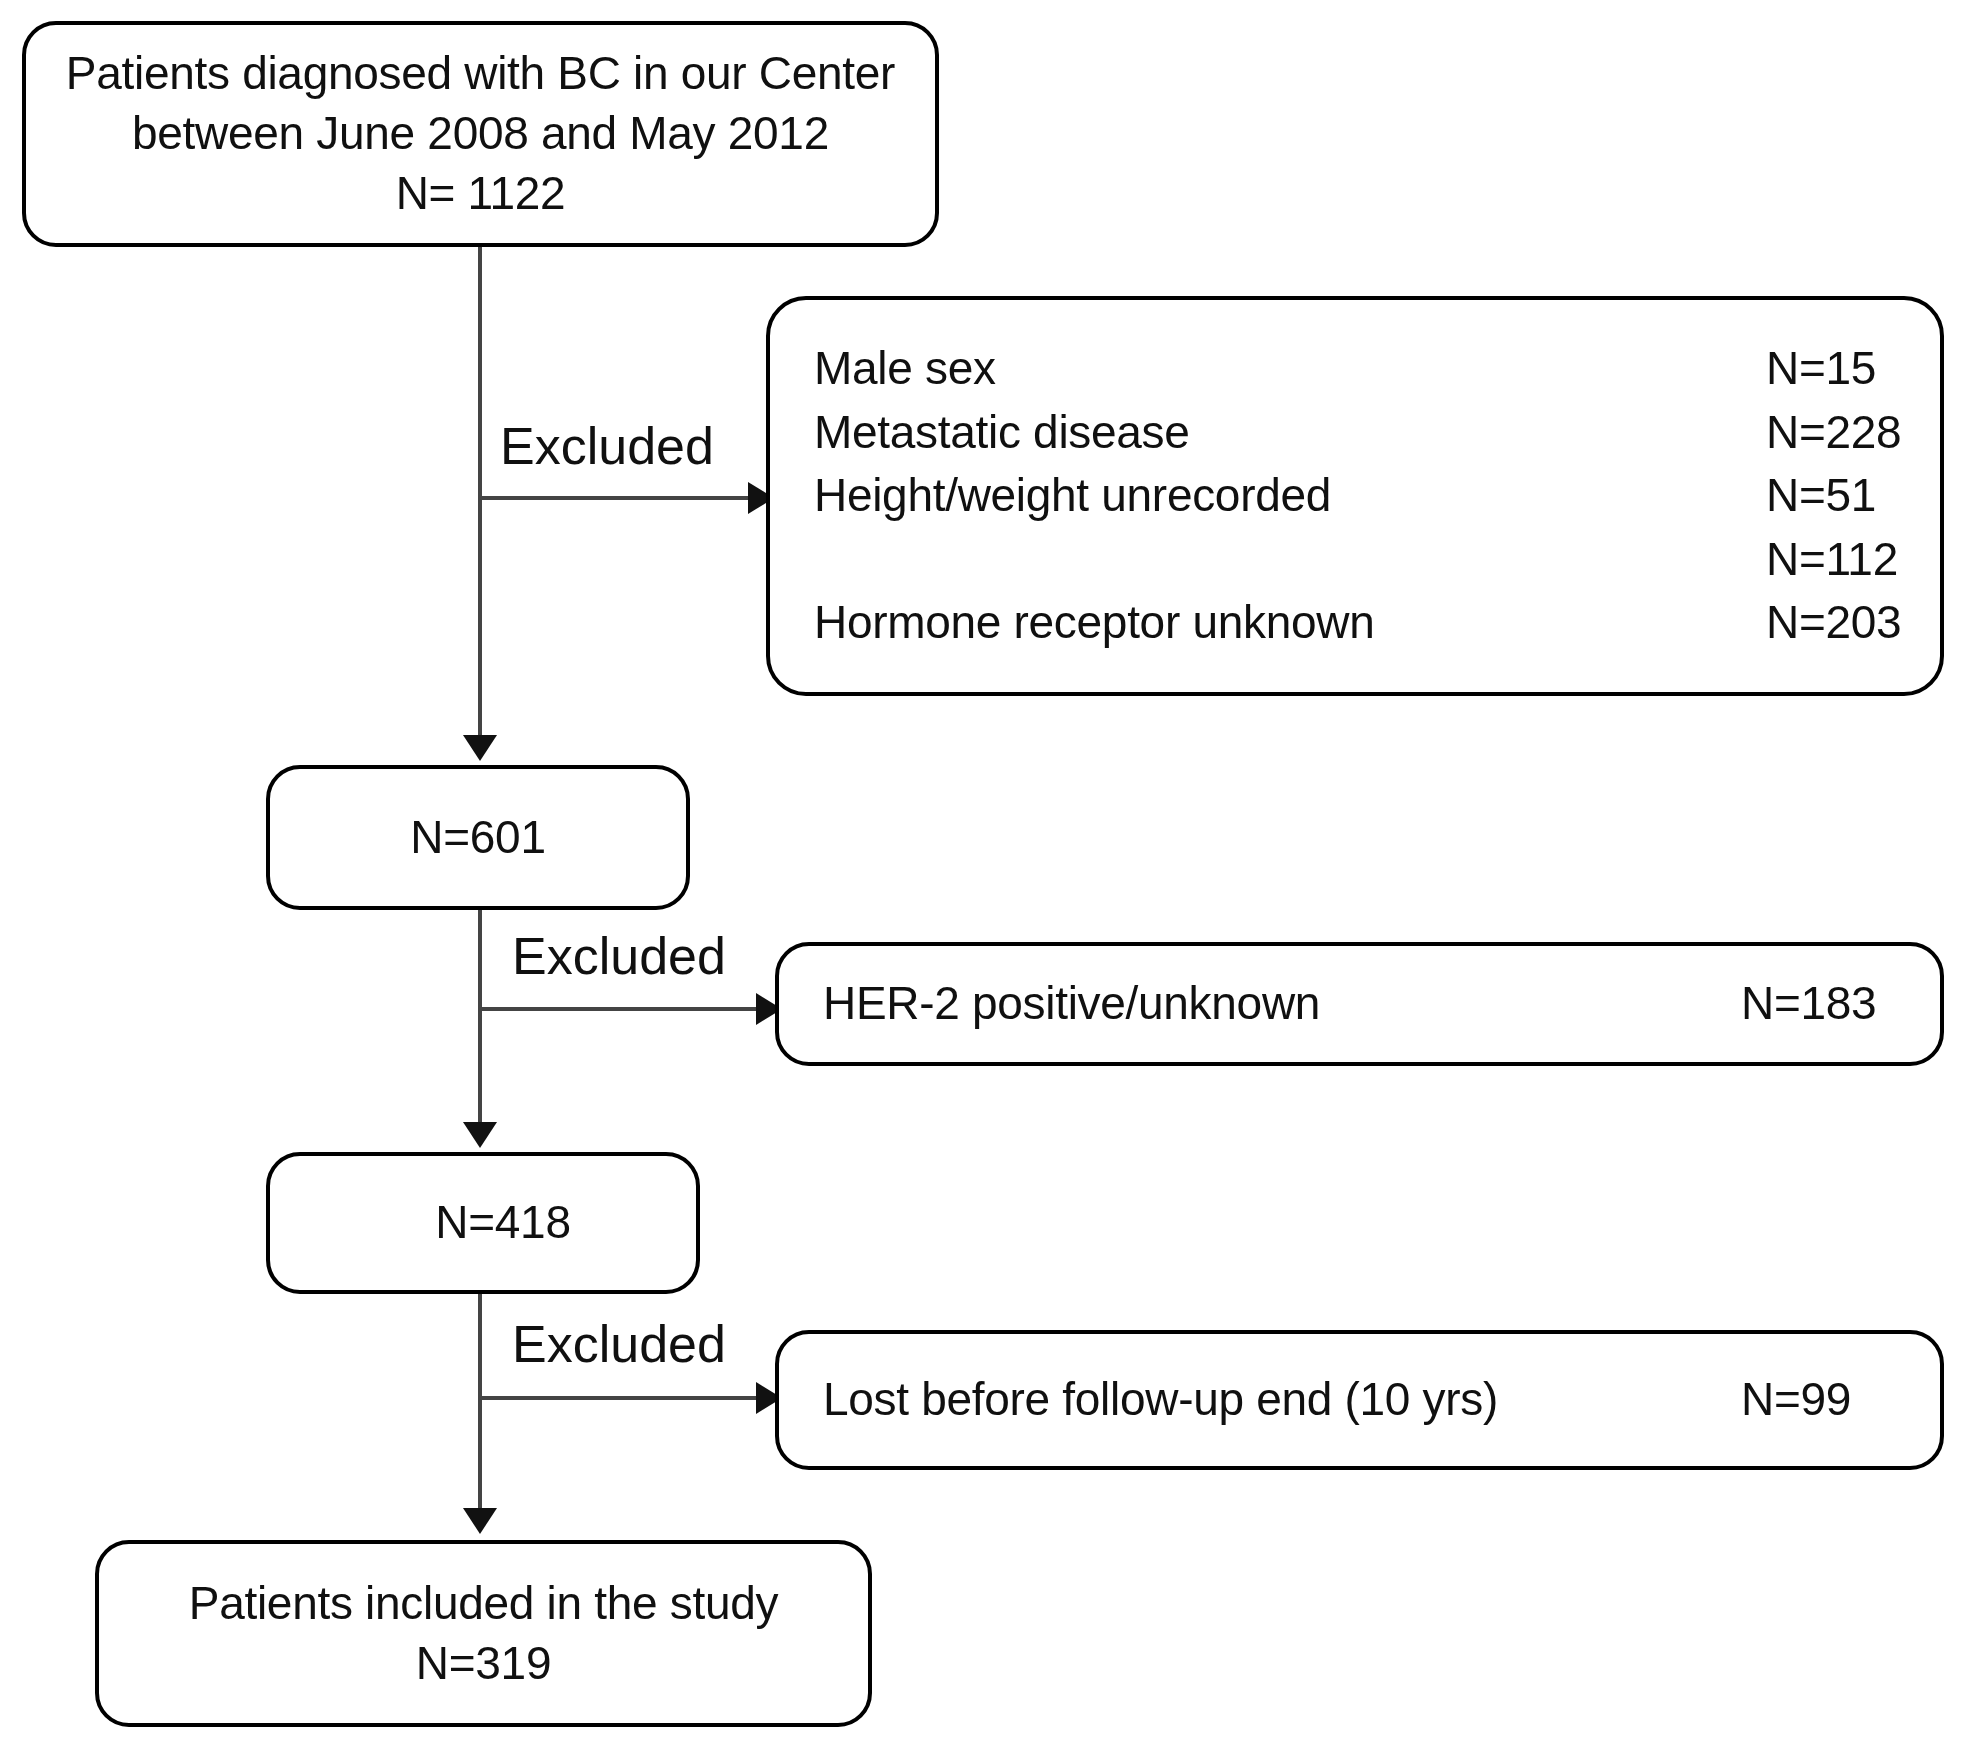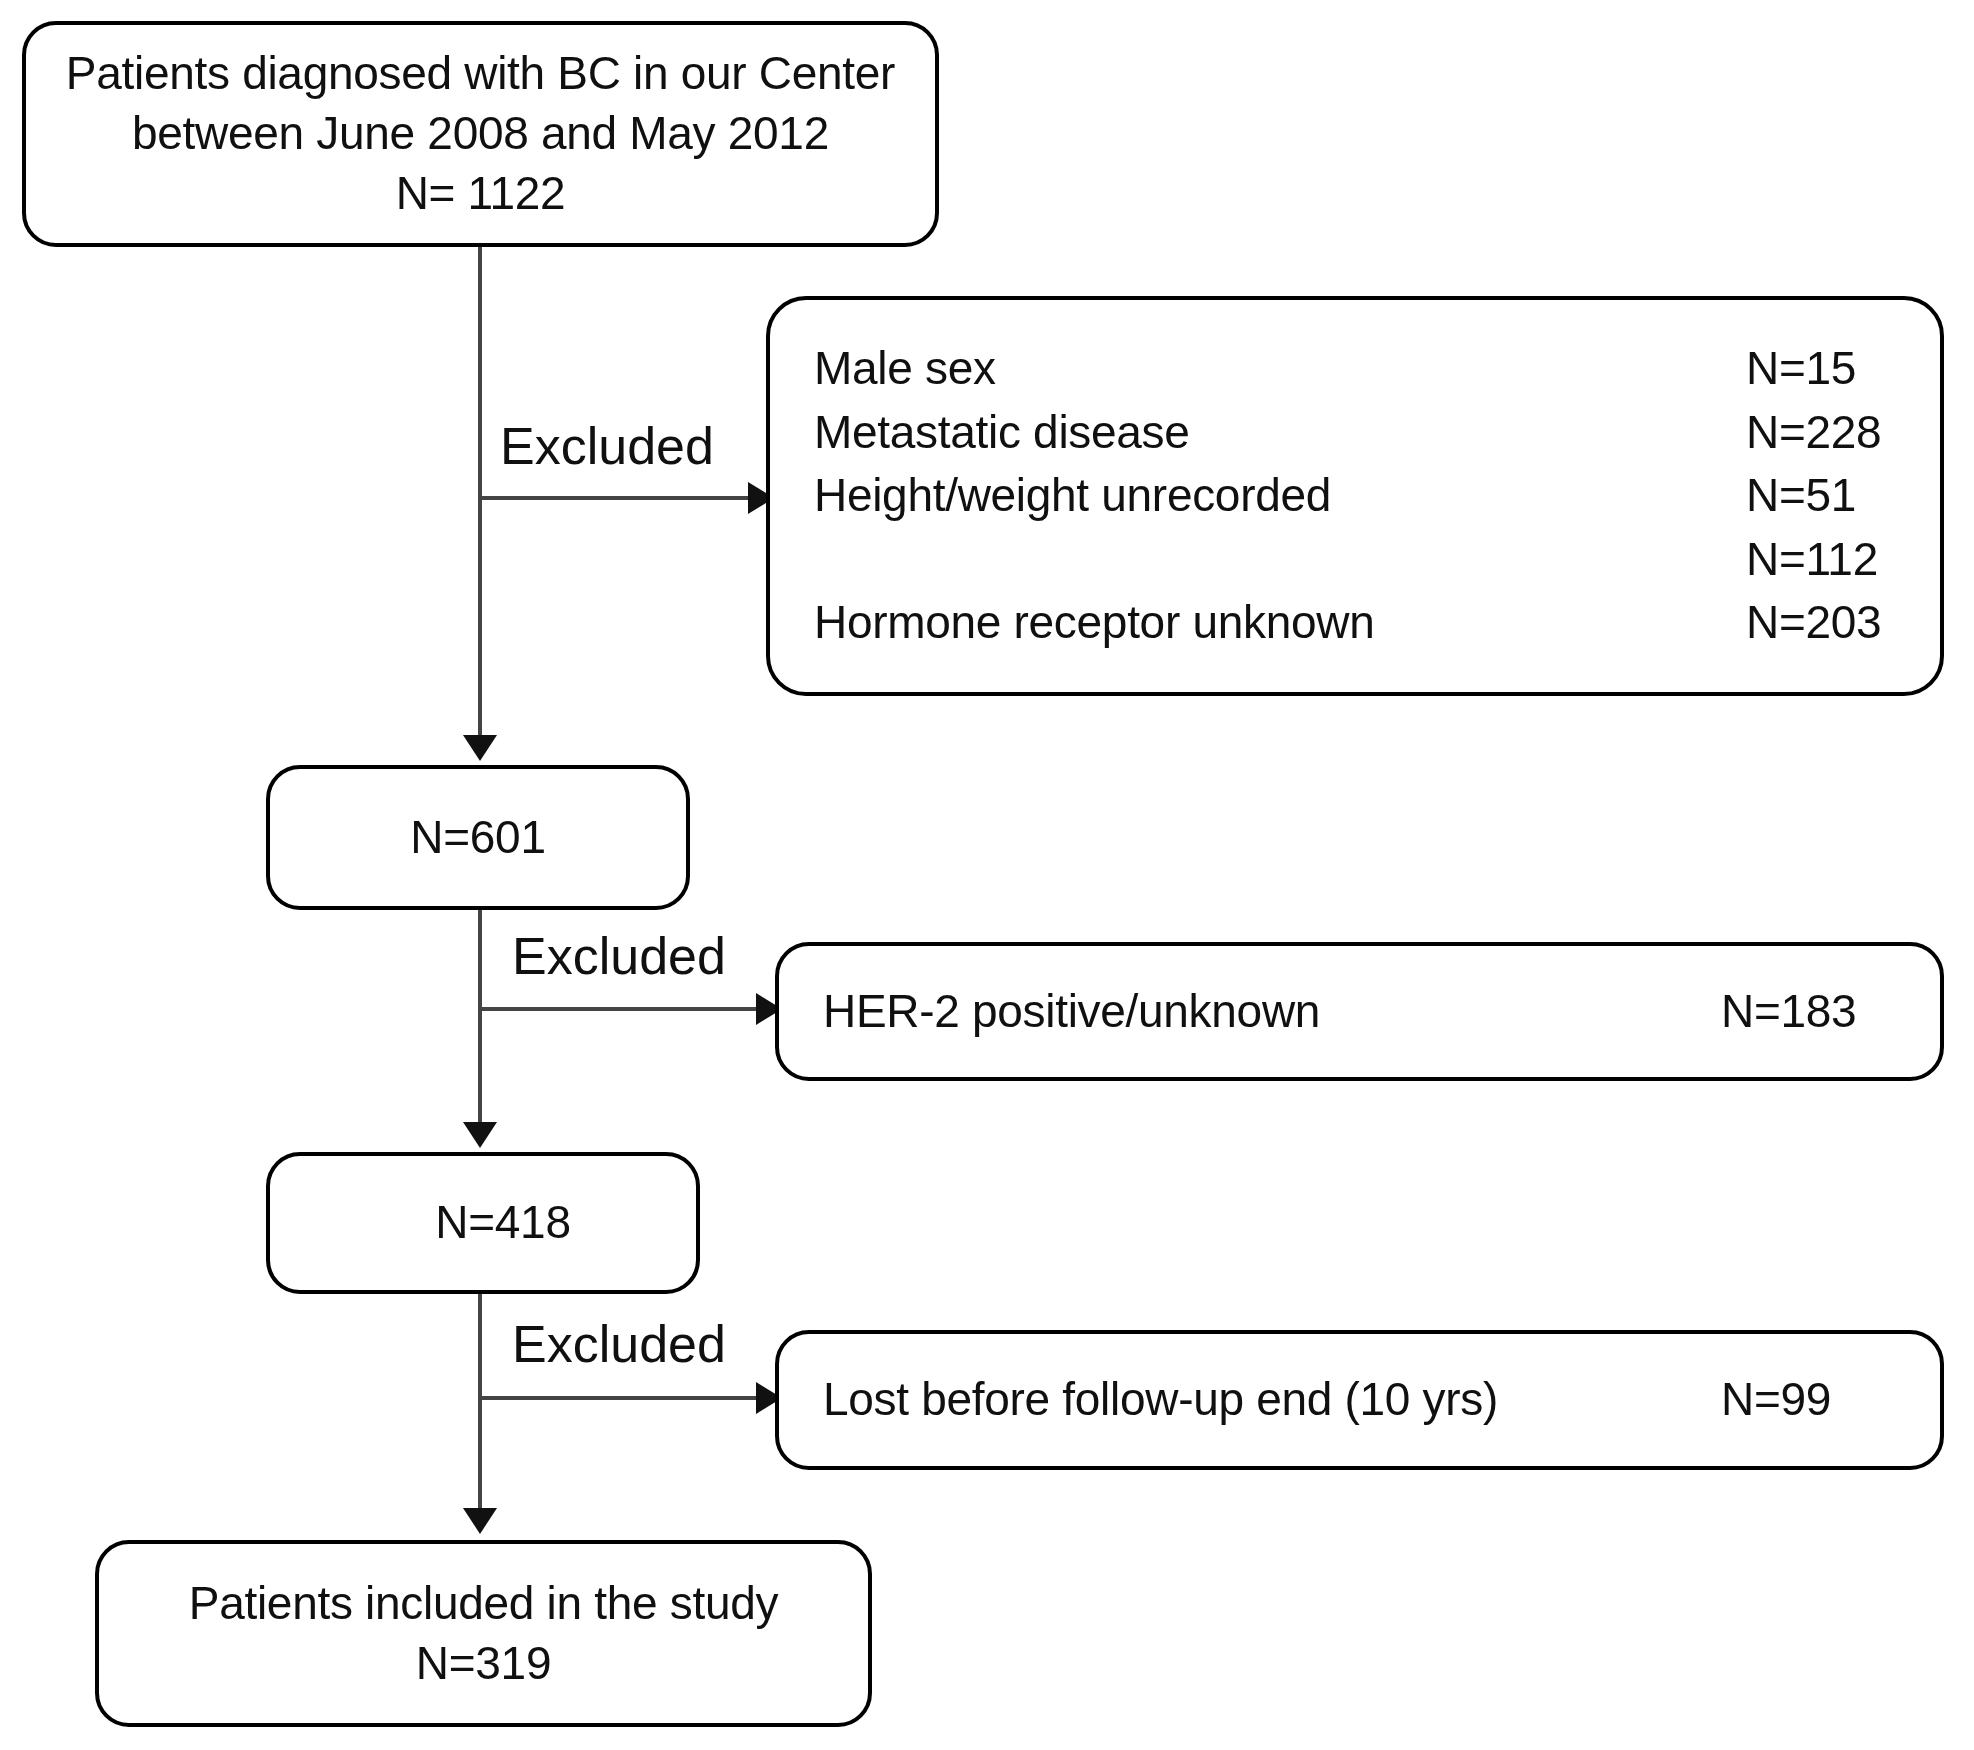--- a/index.html
+++ b/index.html
@@ -39,28 +39,28 @@
   }
   
   #node-source  { left: 22px;  top: 21px;   width: 917px;  height: 226px; }
   #node-n601    { left: 266px; top: 765px;  width: 424px;  height: 145px; }
   #node-n418    { left: 266px; top: 1152px; width: 434px;  height: 142px; padding-left: 40px; }
   #node-final   { left: 95px;  top: 1540px; width: 777px;  height: 187px; }
 
   
   #node-excl-main { left: 766px; top: 296px;  width: 1178px; height: 400px;
                     border-radius: 40px; align-items: stretch; justify-content: center; }
-  #node-excl-her2 { left: 775px; top: 942px;  width: 1169px; height: 139px;
+  #node-excl-her2 { left: 775px; top: 942px;  width: 1169px; height: 124px;
                     align-items: stretch; justify-content: center; }
   #node-excl-lost { left: 775px; top: 1330px; width: 1169px; height: 140px;
                     align-items: flex-start; justify-content: center; }
 
   .excl-list {
     width: 100%;
-    padding: 0 44px 0 44px;
+    padding: 0 24px 0 44px;
     box-sizing: border-box;
   }
   .excl-row {
     display: flex;
     align-items: baseline;
     justify-content: flex-start;
     font-size: 46px;
     line-height: 1.38;
     white-space: nowrap;
   }

